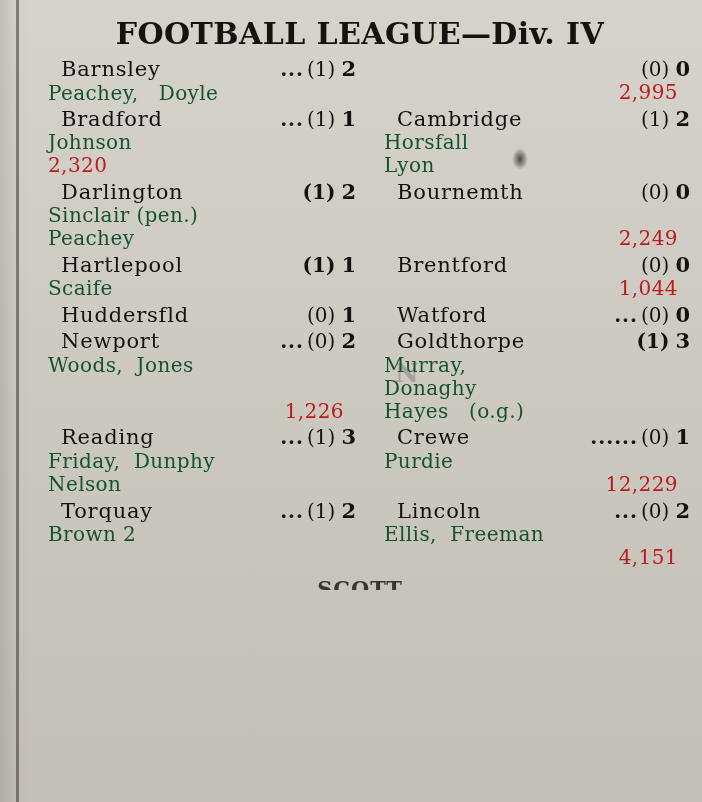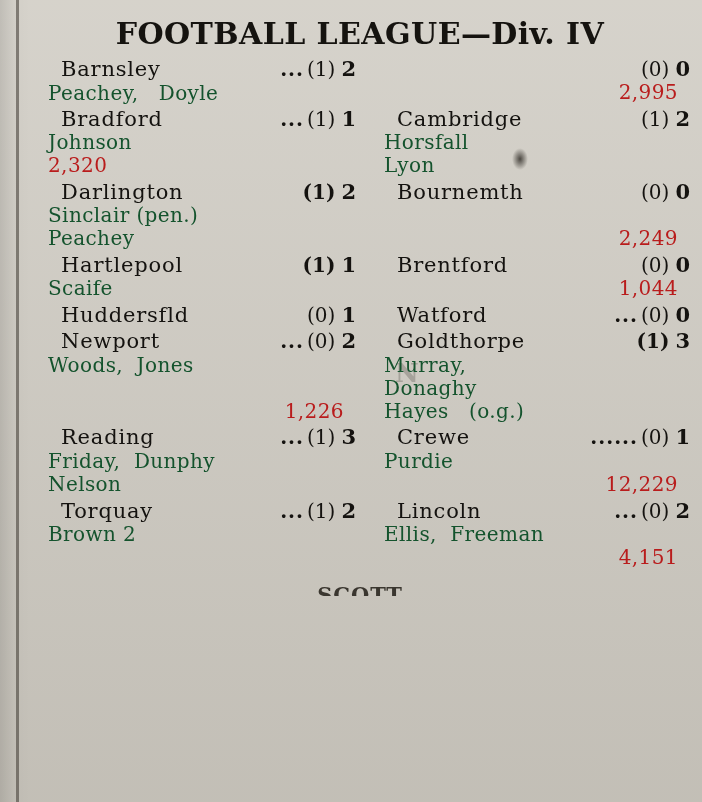--- a/index.html
+++ b/index.html
@@ -119,21 +119,21 @@
   }
   .att.right-align { text-align: right; padding-right: 12px; }
   .att.left-indent { padding-left: 18px; }
   .spacer-line { height: 23px; }
   .footer {
     text-align: center;
     font-weight: bold;
     font-size: 21px;
     letter-spacing: 1px;
     color: #3a362f;
-    margin-top: 12px;
+    margin-top: 6px;
     overflow: hidden;
     height: 14px;
   }
   .smudge {
     position: absolute;
     left: 512px;
     top: 148px;
     width: 16px;
     height: 22px;
     background: radial-gradient(ellipse at center, rgba(30,26,20,0.75), rgba(30,26,20,0.0) 70%);

